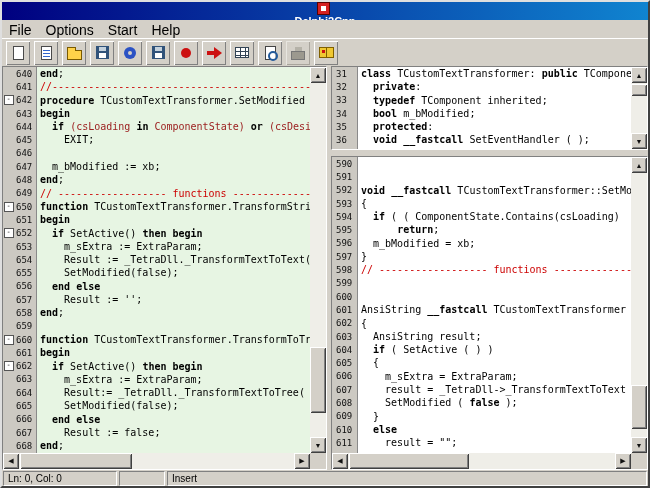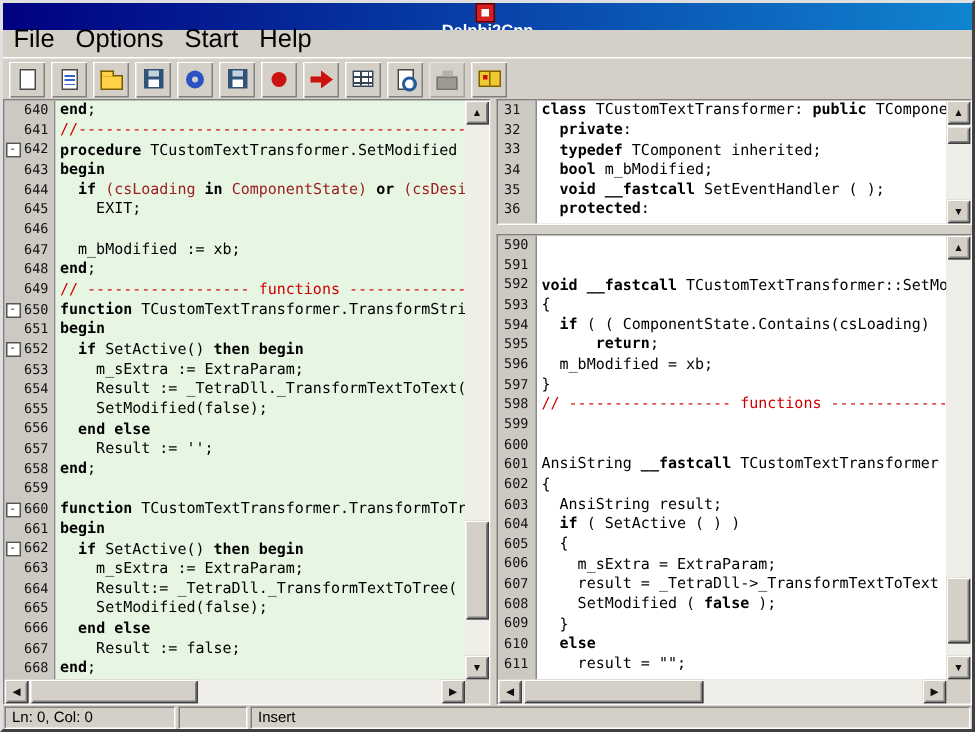--- a/index.html
+++ b/index.html
@@ -19,21 +19,21 @@
   .spacer{flex:1;}
   .wbtn{width:16px;height:14px;background:#d4d0c8;margin-left:2px;flex:none;
     box-shadow:inset 1px 1px 0 #fff,inset -1px -1px 0 #404040;
     display:inline-flex;align-items:center;justify-content:center;cursor:default;}
   .g-min{width:6px;height:2px;background:#000;margin-top:7px;}
   .g-max{width:8px;height:7px;border:1px solid #000;border-top-width:2px;}
   .g-x{color:#000;font-size:12px;font-weight:bold;line-height:10px;}
 
   
   .menubar{position:absolute;left:0;top:18px;width:646px;height:18px;background:#d4d0c8;
-    display:flex;align-items:flex-end;font-size:17px;color:#000;}
+    display:flex;align-items:flex-start;font-size:14px;color:#000;}
   .mi{padding:2px 7px;}
 
   
   .toolbar{position:absolute;left:0;top:36px;width:646px;height:28px;background:#d4d0c8;
     display:flex;align-items:center;padding-left:2px;border-top:1px solid #fff;}
   .tbtn{width:24px;height:24px;margin:0 2px;background:#d4d0c8;border:none;
     box-shadow:inset 1px 1px 0 #ffffff,inset -1px -1px 0 #808080;
     display:inline-flex;align-items:center;justify-content:center;padding:0;}
   .tbtn.disabled{box-shadow:inset 1px 1px 0 #e8e6e0,inset -1px -1px 0 #a8a49c;}
   .i-page{width:11px;height:14px;background:#fff;border:1px solid #4a4a4a;}
@@ -371,22 +371,22 @@
           </div>
           <div class="gl">
             <span class="ln">36</span>
           </div>
         </div>
       <div class="code c-hdr">
           <div class="cl"><span class="tk">class</span><span class="tp"> TCustomTextTransformer: </span><span class="tk">public</span><span class="tp"> TComponent</span></div>
           <div class="cl"><span class="tp">  </span><span class="tk">private</span><span class="tp">:</span></div>
           <div class="cl"><span class="tp">  </span><span class="tk">typedef</span><span class="tp"> TComponent inherited;</span></div>
           <div class="cl"><span class="tp">  </span><span class="tk">bool</span><span class="tp"> m_bModified;</span></div>
+          <div class="cl"><span class="tp">  </span><span class="tk">protected</span><span class="tp">:</span></div>
           <div class="cl"><span class="tp">  </span><span class="tk">void</span><span class="tp"> </span><span class="tk">__fastcall</span><span class="tp"> SetEventHandler ( );</span></div>
-          <div class="cl"><span class="tp">  </span><span class="tk">protected</span><span class="tp">:</span></div>
         </div>
       <div class="vs vs-hdr">
         <div class="sb">▲</div>
         <div class="thumb" style="top:17px;height:12px;"></div>
         <div class="sb down">▼</div>
       </div>
     </div>
 
     <div class="hsplit"></div>
 

